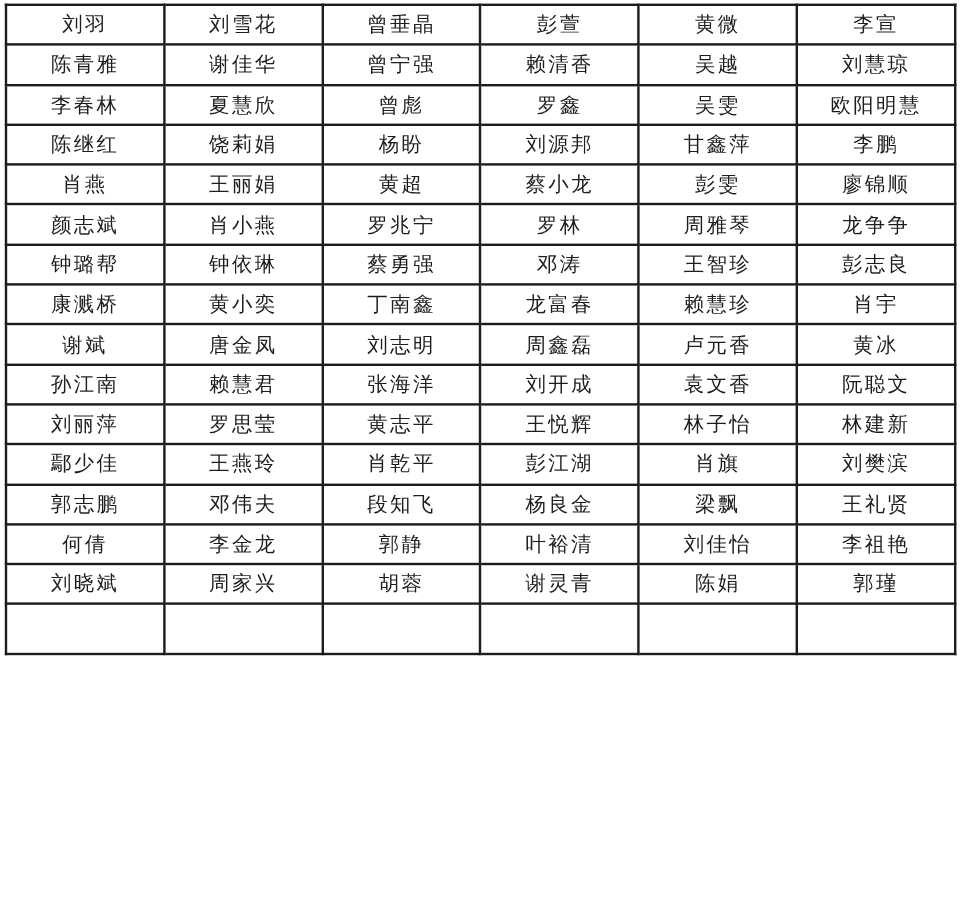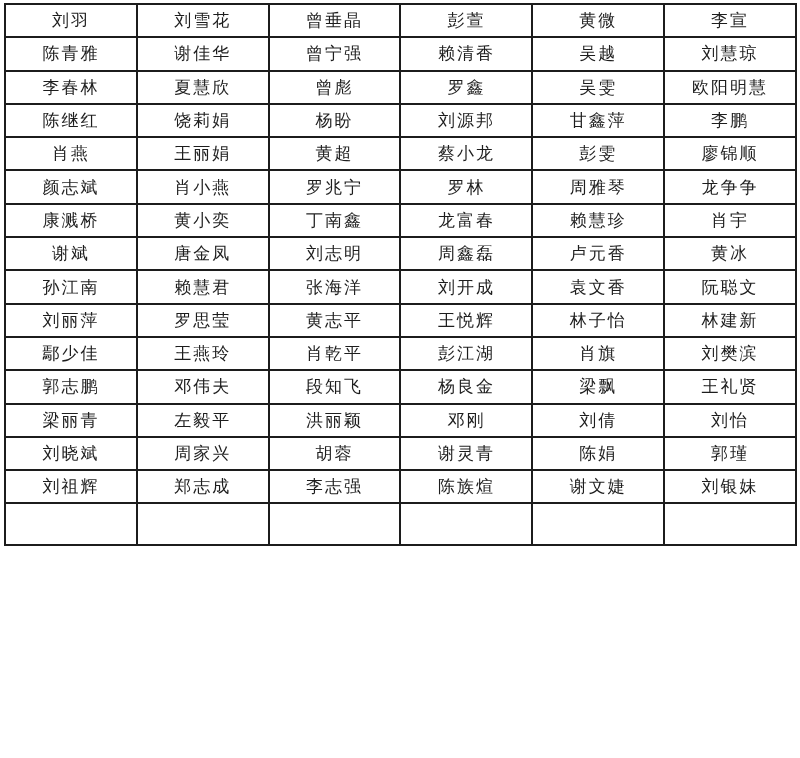--- a/index.html
+++ b/index.html
@@ -86,20 +86,28 @@
         </tr>
         <tr>
           <td>颜志斌</td>
           <td>肖小燕</td>
           <td>罗兆宁</td>
           <td>罗林</td>
           <td>周雅琴</td>
           <td>龙争争</td>
         </tr>
         <tr>
+          <td>钟璐帮</td>
+          <td>钟依琳</td>
+          <td>蔡勇强</td>
+          <td>邓涛</td>
+          <td>王智珍</td>
+          <td>彭志良</td>
+        </tr>
+        <tr>
           <td>康溅桥</td>
           <td>黄小奕</td>
           <td>丁南鑫</td>
           <td>龙富春</td>
           <td>赖慧珍</td>
           <td>肖宇</td>
         </tr>
         <tr>
           <td>谢斌</td>
           <td>唐金凤</td>
@@ -134,42 +142,34 @@
         </tr>
         <tr>
           <td>郭志鹏</td>
           <td>邓伟夫</td>
           <td>段知飞</td>
           <td>杨良金</td>
           <td>梁飘</td>
           <td>王礼贤</td>
         </tr>
         <tr>
-          <td>梁丽青</td>
-          <td>左毅平</td>
-          <td>洪丽颖</td>
-          <td>邓刚</td>
-          <td>刘倩</td>
-          <td>刘怡</td>
+          <td>何倩</td>
+          <td>李金龙</td>
+          <td>郭静</td>
+          <td>叶裕清</td>
+          <td>刘佳怡</td>
+          <td>李祖艳</td>
         </tr>
         <tr>
           <td>刘晓斌</td>
           <td>周家兴</td>
           <td>胡蓉</td>
           <td>谢灵青</td>
           <td>陈娟</td>
           <td>郭瑾</td>
-        </tr>
-        <tr>
-          <td>刘祖辉</td>
-          <td>郑志成</td>
-          <td>李志强</td>
-          <td>陈族煊</td>
-          <td>谢文婕</td>
-          <td>刘银妹</td>
         </tr>
         <tr class="partial-row">
           <td></td>
           <td></td>
           <td></td>
           <td></td>
           <td></td>
           <td></td>
         </tr>
       </tbody>

